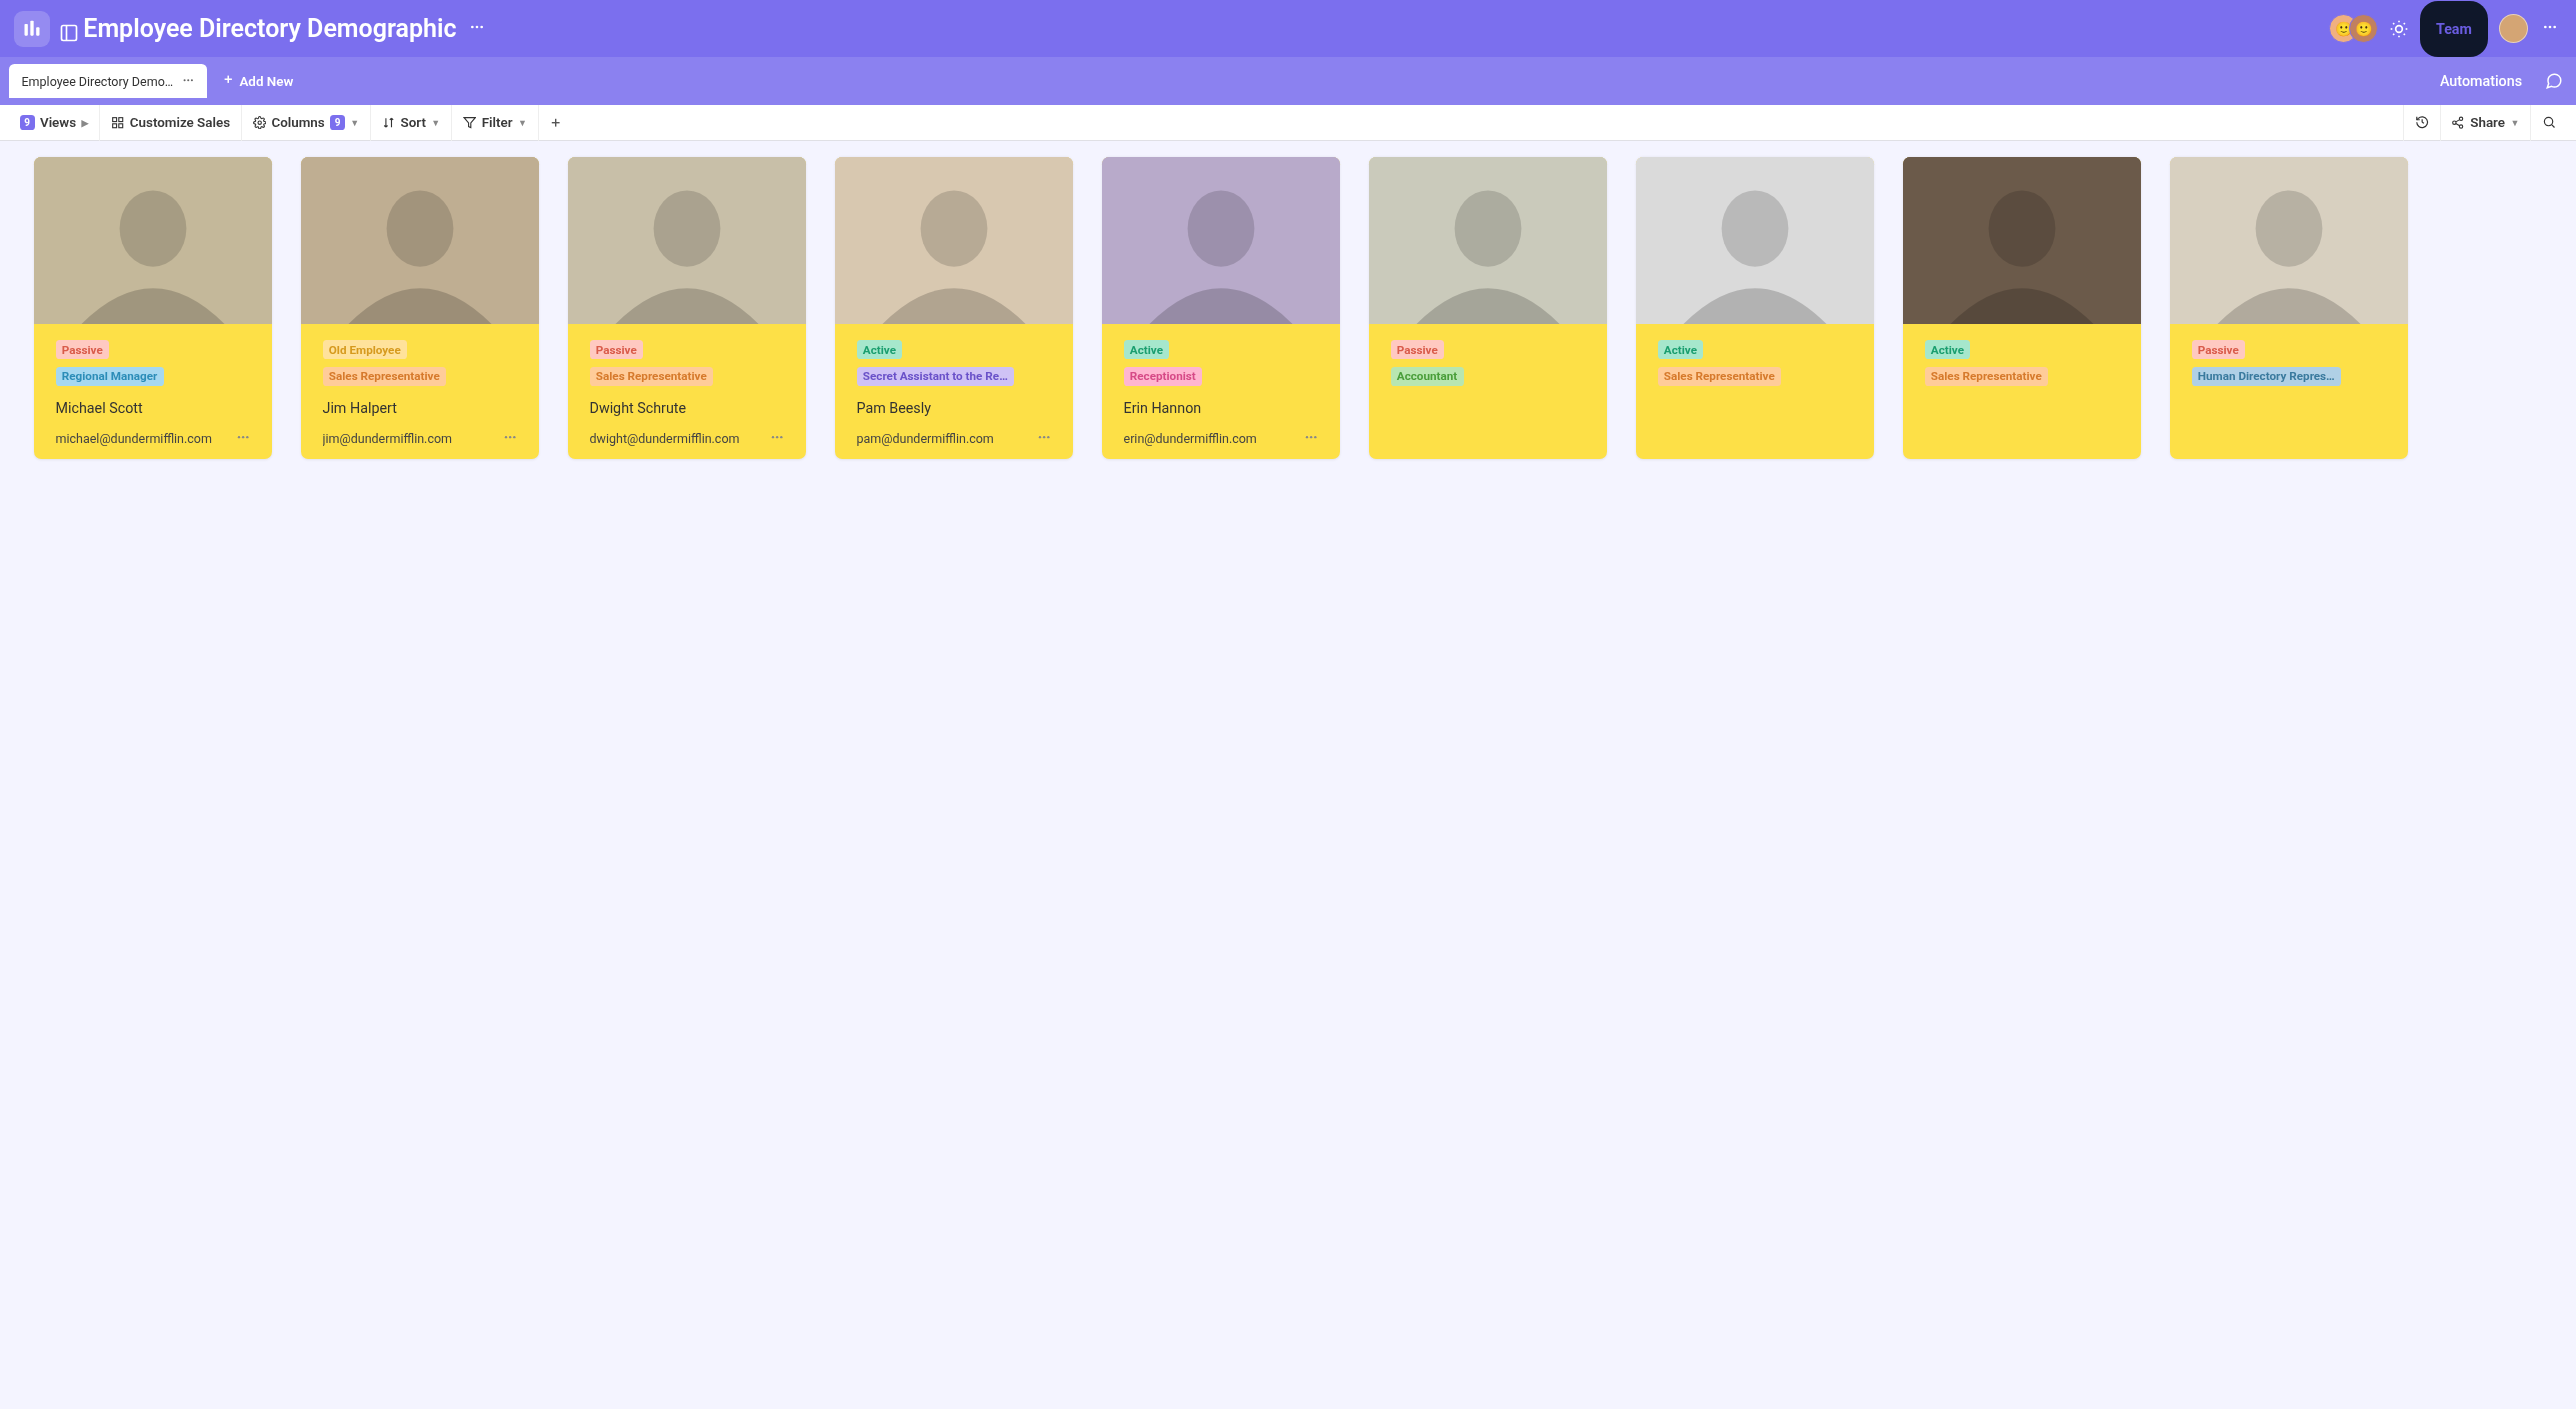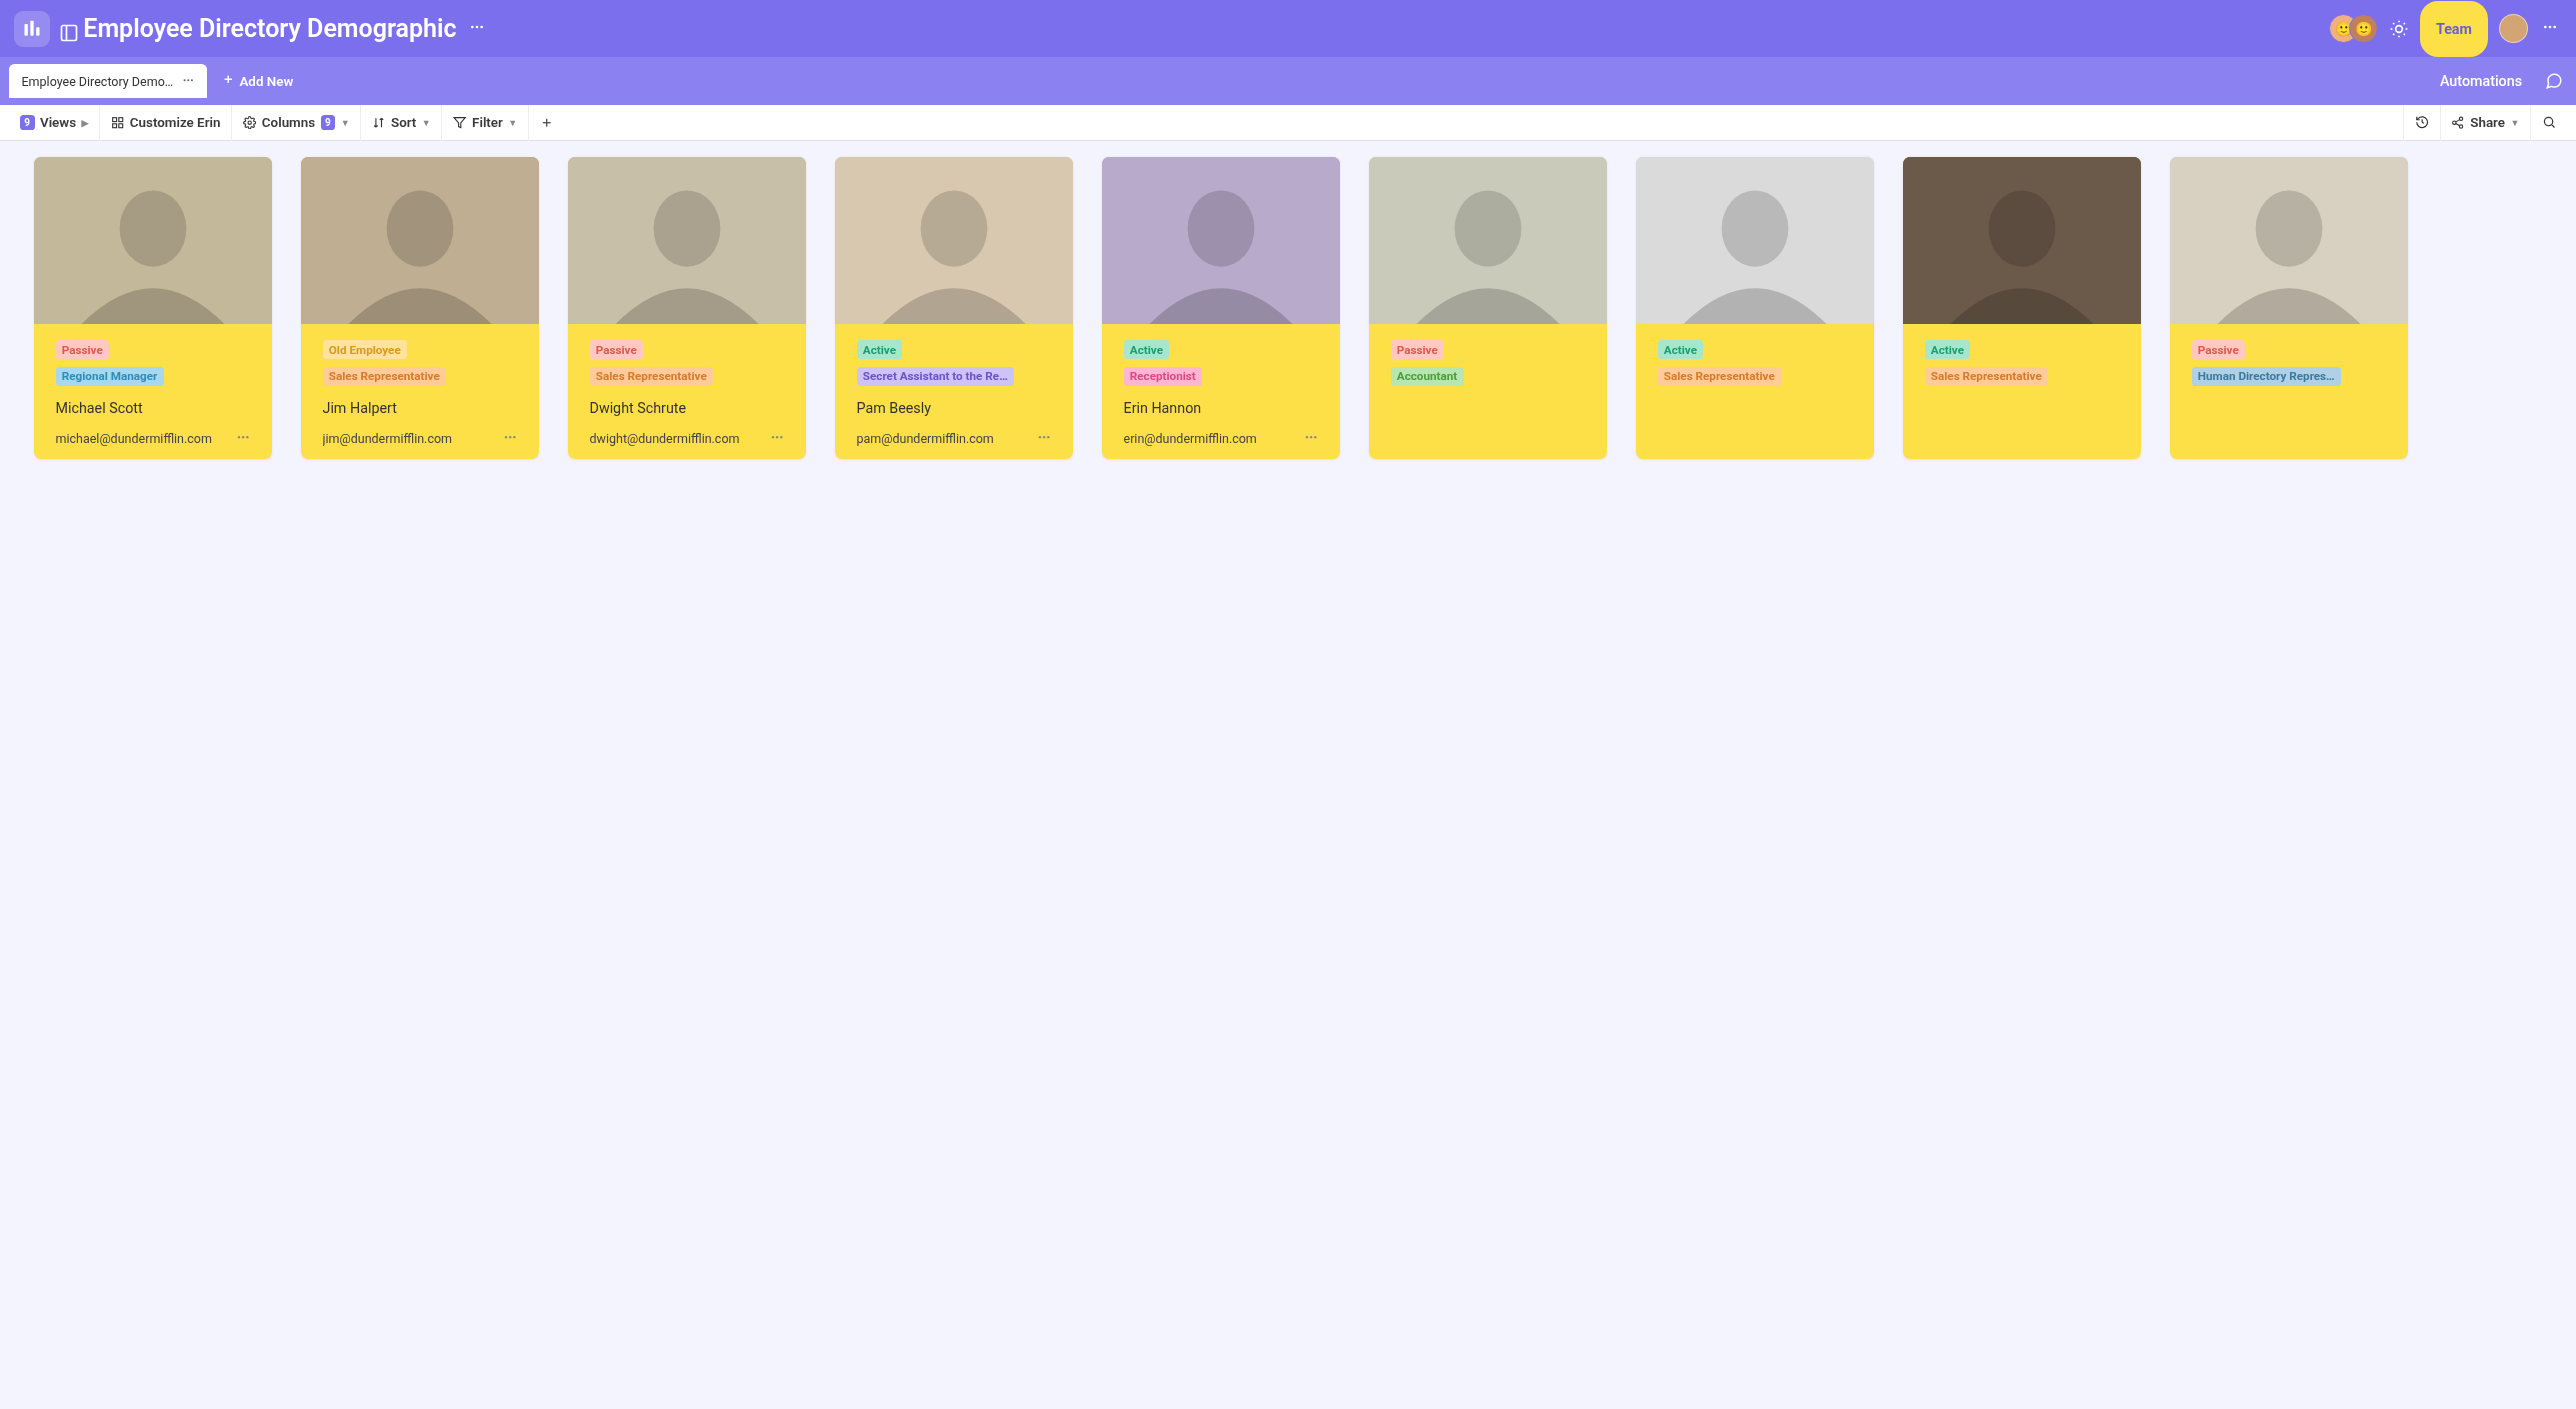--- a/index.html
+++ b/index.html
@@ -5,21 +5,21 @@
 * { box-sizing: border-box; margin: 0; padding: 0; font-family: -apple-system, BlinkMacSystemFont, "Segoe UI", Roboto, sans-serif; }
 body { background: #f4f4ff; }
 .topbar { background: #7b6fee; height: 57px; display: flex; align-items: center; padding: 0 14.3px; color: #fff; gap: 9px; }
 .logo { width: 36px; height: 36px; background: rgba(255,255,255,0.2); border-radius: 9px; display:flex; align-items:center; justify-content:center; }
 .page-title { font-size: 25px; font-weight: 600; display:flex; align-items:flex-end; gap:4px; }
 .icon { display:inline-flex; align-items:center; justify-content:center; }
 .topbar-right { margin-left:auto; display:flex; align-items:center; gap:10.8px; }
 .avatar-stack { display:flex; }
 .avatar-stack .avatar { width:29px; height:29px; border-radius:50%; background:#ffd2a0; border:1.8px solid #7b6fee; margin-left:-9px; display:flex; align-items:center; justify-content:center; font-size:14.3px; }
 .avatar-stack .avatar:first-child { margin-left:0; }
-.team-btn { background:#fde047; color:#6a5ce0; padding:20px 16px; border-radius:18px; font-weight:700; font-size:14.3px; border:none; cursor:pointer; }
+.team-btn { background:#0f172a; color:#6a5ce0; padding:20px 16px; border-radius:18px; font-weight:700; font-size:14.3px; border:none; cursor:pointer; }
 .user-avatar { width:29px; height:29px; border-radius:50%; background:#d4a574; border:1.8px solid rgba(255,255,255,0.5); }
 .subbar { background:#8b81f0; height:48px; display:flex; align-items:center; padding:0 9px; gap:9px; }
 .tab-chip { background:#fff; padding:7.2px 12.5px; border-radius:5.4px 5.4px 0 0; display:flex; align-items:center; gap:9px; font-size:12.5px; color:#333; max-width:206px; }
 .tab-label { white-space:nowrap; overflow:hidden; text-overflow:ellipsis; }
 .add-new { color:#fff; font-size:13.4px; font-weight:600; display:flex; align-items:center; gap:5.4px; background:none; border:none; cursor:pointer; padding:0 5.4px; }
 .automations { margin-left:auto; color:#fff; font-size:14.3px; font-weight:500; background:none; border:none; cursor:pointer; }
 .chat-icon-wrap { width:27px; height:27px; display:flex; align-items:center; justify-content:center; color:#fff; cursor:pointer; margin-left:9px; }
 .toolbar { background:#fff; height:36px; display:flex; align-items:center; padding:0 9px; border-bottom:0.9px solid #e0e0e5; }
 .tool-btn { display:flex; align-items:center; gap:5.4px; padding:0 10.8px; height:36px; font-size:13.4px; font-weight:600; color:#3a3a3a; border:none; background:none; cursor:pointer; border-right:0.9px solid #eee; }
 .tool-btn:last-child { border-right:none; }
@@ -135,21 +135,21 @@
   </button>
   <button class="tool-btn">
     <span class="icon">
       <svg width="13.4" height="13.4" viewBox="0 0 24 24" fill="none" stroke="#333" stroke-width="2">
           <rect x="3" y="3" width="7" height="7"></rect>
           <rect x="14" y="3" width="7" height="7"></rect>
           <rect x="3" y="14" width="7" height="7"></rect>
           <rect x="14" y="14" width="7" height="7"></rect>
         </svg>
     </span>
-    <span>Customize Erin</span>
+    <span>Customize Sales</span>
   </button>
   <button class="tool-btn">
     <span class="icon">
       <svg width="13.4" height="13.4" viewBox="0 0 24 24" fill="none" stroke="#333" stroke-width="2">
           <circle cx="12" cy="12" r="3"></circle>
           <path d="M19.4 15a1.65 1.65 0 0 0 .33 1.82l.06.06a2 2 0 1 1-2.83 2.83l-.06-.06a1.65 1.65 0 0 0-1.82-.33 1.65 1.65 0 0 0-1 1.51V21a2 2 0 1 1-4 0v-.09a1.65 1.65 0 0 0-1-1.51 1.65 1.65 0 0 0-1.82.33l-.06.06a2 2 0 1 1-2.83-2.83l.06-.06a1.65 1.65 0 0 0 .33-1.82 1.65 1.65 0 0 0-1.51-1H3a2 2 0 1 1 0-4h.09a1.65 1.65 0 0 0 1.51-1 1.65 1.65 0 0 0-.33-1.82l-.06-.06a2 2 0 1 1 2.83-2.83l.06.06a1.65 1.65 0 0 0 1.82.33h0a1.65 1.65 0 0 0 1-1.51V3a2 2 0 1 1 4 0v.09a1.65 1.65 0 0 0 1 1.51h0a1.65 1.65 0 0 0 1.82-.33l.06-.06a2 2 0 1 1 2.83 2.83l-.06.06a1.65 1.65 0 0 0-.33 1.82v0a1.65 1.65 0 0 0 1.51 1H21a2 2 0 1 1 0 4h-.09a1.65 1.65 0 0 0-1.51 1z"></path>
         </svg>
     </span>
     <span>Columns</span>
     <span class="badge">9</span>

